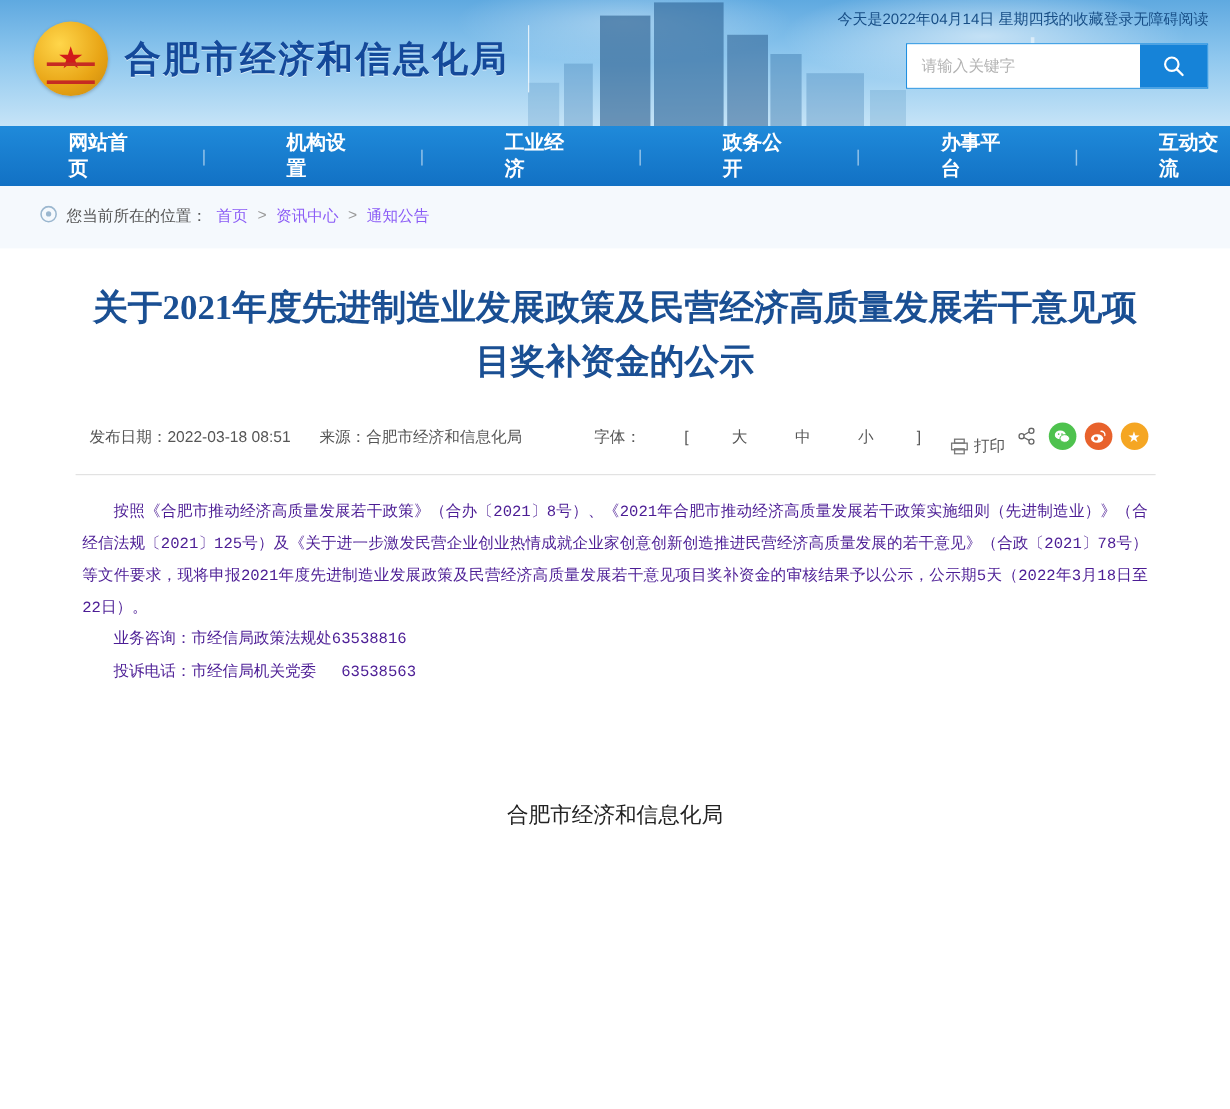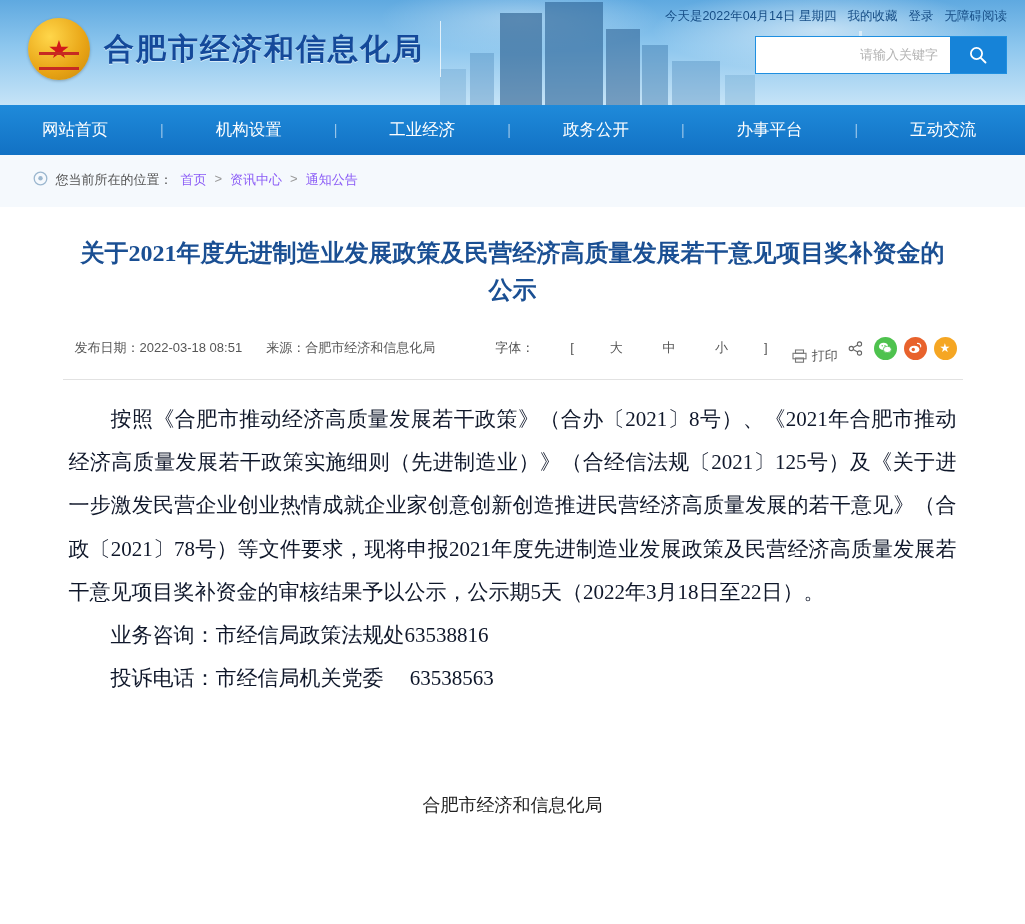--- a/index.html
+++ b/index.html
@@ -59,49 +59,50 @@
     font-weight: bold; font-size: 30px; color: #14499a; letter-spacing: 2px;
     text-shadow: 0 1px 0 rgba(255,255,255,0.6);
   }
   .logo-text .en {
     font-size: 15px; color: #c0392b; letter-spacing: .5px; margin-top: 3px; font-weight: bold;
   }
   .logo-sep { width: 1px; height: 56px; background: rgba(255,255,255,0.75); margin-left: 2px; }
 
   .toplinks {
     position: absolute; right: 18px; top: 8px;
-    display: flex; align-items: center; gap: 11px;
+    display: flex; align-items: center; gap: 0;
     font-size: 12.5px; color: #1f4f7a; z-index: 5; margin-left: 36px;
   }
   .toplinks .date { color: #174e86; }
   .toplinks a { color: #174e86; text-decoration: none; }
 
   .searchbox {
     position: absolute; right: 18px; top: 36px; z-index: 5;
     display: flex; height: 38px; width: 252px;
     border: 1px solid #1f8fe0; background: #fff;
   }
   .searchbox input {
     flex: 1; border: none; outline: none; padding: 0 12px;
-    font-size: 13px; color: #333; font-family: Liberation Mono, monospace; text-align: right;
+    font-size: 13px; color: #333; font-family: Liberation Mono, monospace;
   }
   .searchbox input::placeholder { color: #b3b3b3; }
   .searchbtn {
     width: 56px; background: #1683d8; border: none; cursor: pointer;
     display: flex; align-items: center; justify-content: center;
   }
 
   
   .nav {
     height: 50px; background: linear-gradient(180deg,#1f8ada,#1271c4);
     display: flex; align-items: center; padding-left: 42px;
   }
   .nav a {
-    color: #fff; font-size: 16.5px; text-decoration: none; font-weight: normal;
+    color: #fff; font-size: 16.5px; text-decoration: none; font-weight: bold;
     font-family: "Liberation Sans", sans-serif;
+    margin-left: 15px;
   }
   .nav .divider { color: rgba(255,255,255,0.55); margin: 0 52px; font-size: 14px; }
 
   
   .crumbbar {
     height: 52px; background: #f5f9fd;
     display: flex; align-items: center;
   }
   .crumb-inner {
     width: 960px; margin: 0 auto; display: flex; gap: 8px;
@@ -109,21 +110,21 @@
   }
   .pin { color: #9bb7cf; }
   .crumb-inner a { color: #8b5cf6; text-decoration: none; }
   .crumb-sep { color: #999; }
 
   
   .article { width: 900px; margin: 0 auto; padding-top: 28px; }
   .title {
     text-align: center;
     font-family: "Liberation Serif", serif;
-    font-size: 24px; line-height: 1.55; font-weight: bold; color: #1a4f93;
+    font-size: 29px; line-height: 1.55; font-weight: bold; color: #1a4f93;
     padding: 0 8px;
   }
   .meta {
     margin-top: 22px; padding: 0 12px 14px;
     display: flex; align-items: center; gap: 24px;
     font-size: 13px; color: #555; border-bottom: 1px solid #e2e2e2;
     position: relative;
   }
   .meta .fs-group span { cursor: pointer; margin-left: 36px; }
   .print { display: flex; align-items: center; gap: 5px; cursor: pointer; margin-top: 16px; }
@@ -132,22 +133,22 @@
     width: 23px; height: 23px; border-radius: 50%;
     display: flex; align-items: center; justify-content: center;
     color: #fff; font-size: 12px; cursor: pointer;
   }
   .s-share { background: none; color: #555; font-size: 14px; }
   .s-wechat { background: #4ec24e; }
   .s-weibo { background: #e8622c; }
   .s-star { background: #f5a623; }
 
   .body-text {
-    font-family: Liberation Serif, serif;
-    font-size: 21px; line-height: 2.05; color: #0f172a;
+    font-family: Liberation Mono, monospace;
+    font-size: 13px; line-height: 2.05; color: #4c1d95;
     padding: 18px 6px 0;
     text-align: justify;
   }
   .body-text p { text-indent: 2em; }
   .body-text p.noindent { text-indent: 2em; }
   .sign {
     font-family: "Liberation Serif", serif;
     font-size: 18px; color: #222; text-align: center; line-height: 2.2;
     margin-top: 86px;
   }

